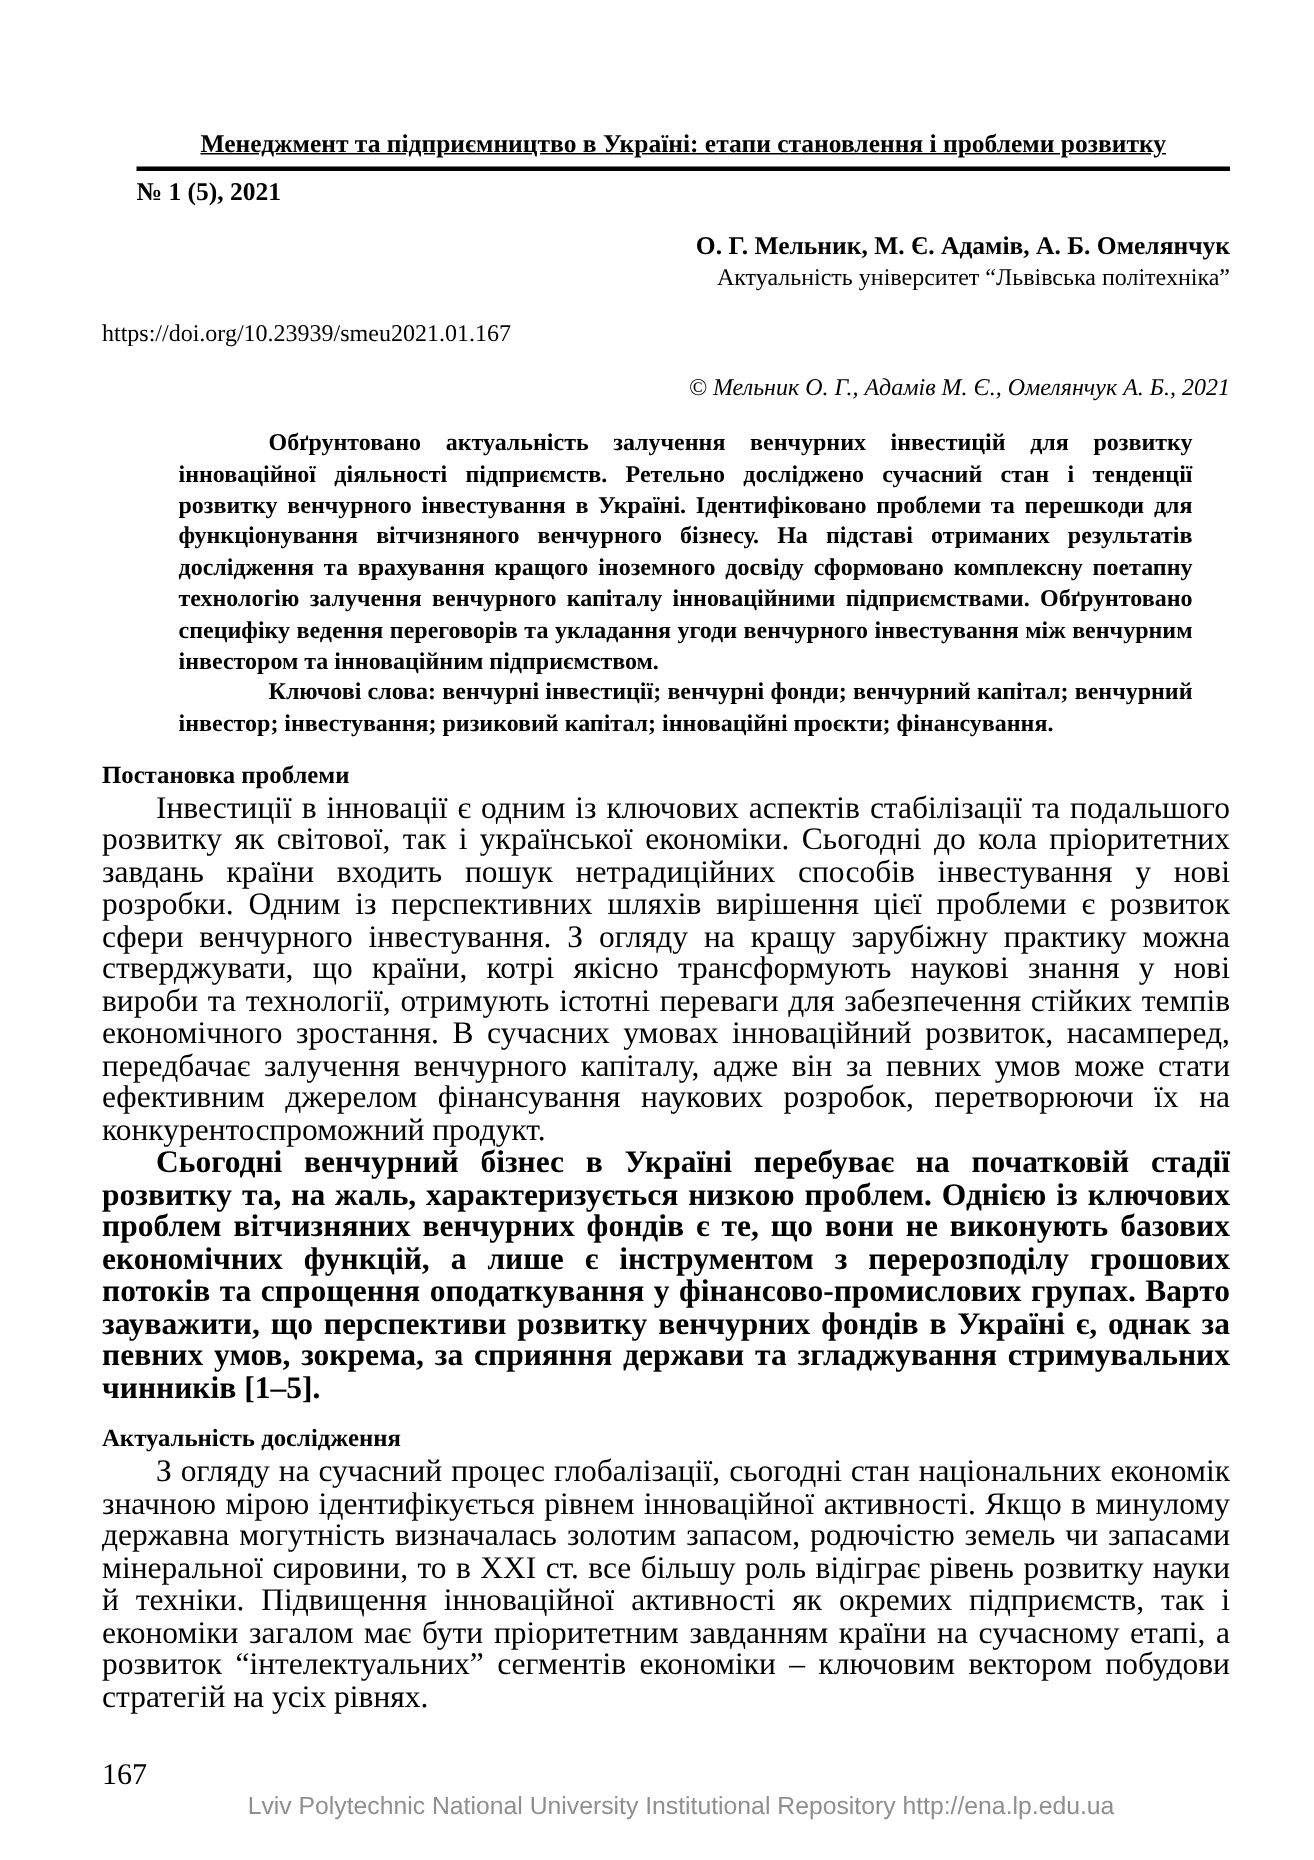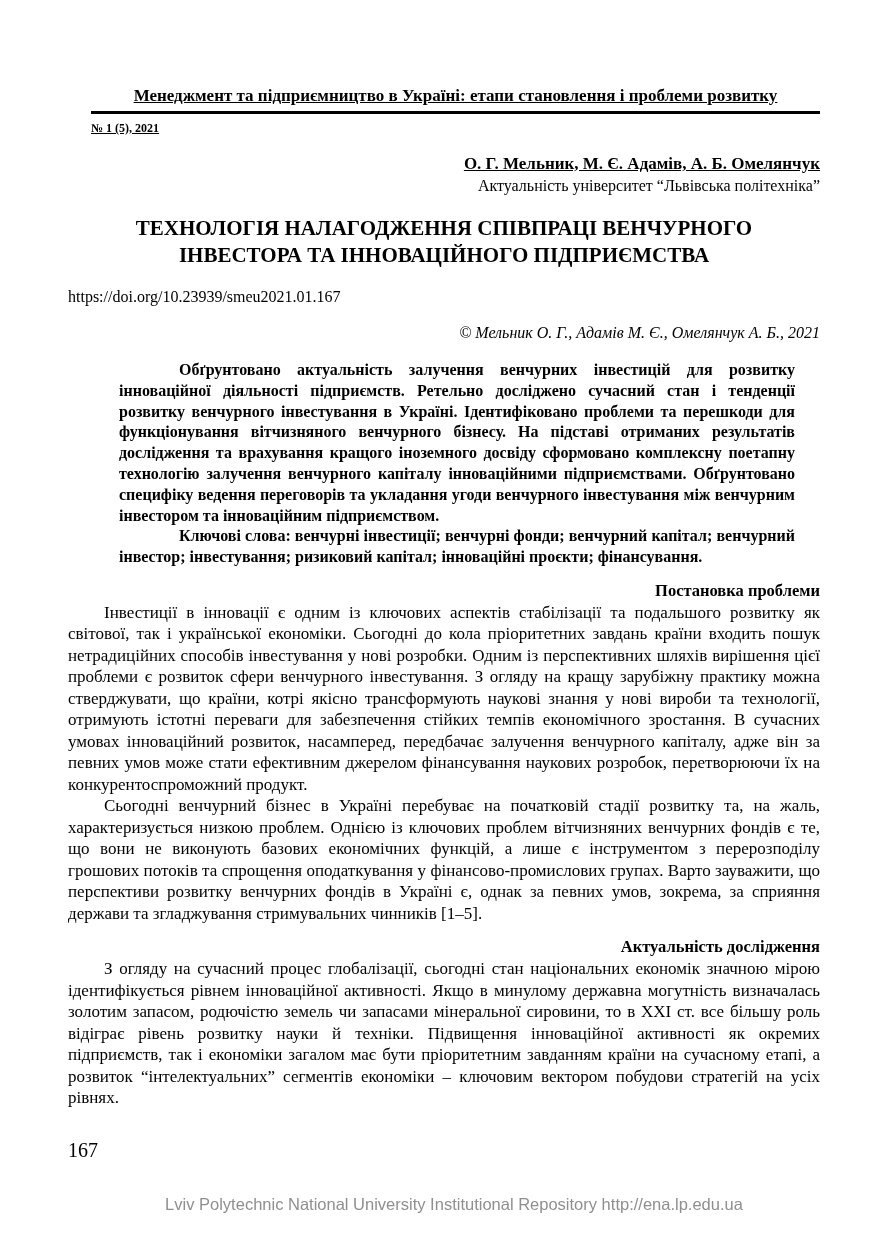--- a/index.html
+++ b/index.html
@@ -18,51 +18,51 @@
     margin-left: 24px;
   }
   
   .running-head { padding-left: 23px; } 
   .journal-title {
     font-weight: bold; font-size: 17px; line-height: 20px;
     text-align: center; text-decoration: underline;
     padding-bottom: 2px;
   }
   .header-rule { height: 3px; background: #000; margin-top: 3px; border: 0; }
-  .issue-line { font-weight: bold; font-size: 12px; line-height: 20px; margin-top: 4px; text-decoration: underline; }
+  .issue-line { font-weight: bold; font-size: 17px; line-height: 20px; margin-top: 4px; }
   
   .udc { text-align: right; font-size: 16px; margin-top: 15px; }
-  .authors { text-align: right; font-size: 17px; font-weight: bold; margin-top: 16px; text-decoration: underline; }
+  .authors { text-align: right; font-size: 17px; font-weight: bold; margin-top: 16px; }
   .affiliation { text-align: right; font-size: 16px; margin-top: 3px; }
   
   .article-title {
     text-align: center; font-weight: bold;
     font-size: 21px; line-height: 27px;
     margin: 20px 30px 0 30px;
   }
   .doi { font-size: 16px; margin-top: 19px; }
   .copyright { font-size: 16px; font-style: italic; margin-top: 18px; text-align: right; }
   
   .abstract-block { margin: 18px 25px 0 51px; }
   .abstract-block p {
     margin: 0;
     font-weight: bold; font-size: 16px; line-height: 20.8px;
     text-align: justify; text-indent: 60px;
   }
   
   .section-heading {
-    text-align: right; font-weight: bold; font-size: 16.5px;
+    text-align: left; font-weight: bold; font-size: 16.5px;
     margin: 13px 0 1px 0;
   }
   .body-para {
     margin: 0;
-    font-size: 17px; line-height: 21.5px;
+    font-size: 21px; line-height: 21.5px;
     text-align: justify; text-indent: 36px;
   }
-  .body-para.emphasis { font-weight: normal; }
+  .body-para.emphasis { font-weight: bold; }
   
   .page-number { font-size: 20px; margin-top: 30px; }
   .repo-note {
     position: absolute; left: 0; right: 16px; top: 1195px;
     text-align: center;
     font-family: "Liberation Sans", "DejaVu Sans", sans-serif;
     font-size: 16.5px; color: #8f8f8f;
   }
 </style>
 </head>
@@ -74,21 +74,20 @@
     <div class="journal-title">Менеджмент та підприємництво в Україні: етапи становлення і проблеми розвитку</div>
     <div class="header-rule"></div>
     <div class="issue-line">№ 1 (5), 2021</div>
   </div>
 
 
   <div class="authors">О. Г. Мельник, М. Є. Адамів, А. Б. Омелянчук</div>
 
   <div class="affiliation">Актуальність університет “Львівська політехніка”</div>
 
-  <div class="article-title">ТЕХНОЛОГІЯ НАЛАГОДЖЕННЯ СПІВПРАЦІ ВЕНЧУРНОГО ІНВЕСТОРА ТА ІННОВАЦІЙНОГО ПІДПРИЄМСТВА</div>
 
   <div class="doi">https://doi.org/10.23939/smeu2021.01.167</div>
 
   <div class="copyright">© Мельник О. Г., Адамів М. Є., Омелянчук А. Б., 2021</div>
 
   <div class="abstract-block">
     <p>Обґрунтовано актуальність залучення венчурних інвестицій для розвитку інноваційної діяльності підприємств. Ретельно досліджено сучасний стан і тенденції розвитку венчурного інвестування в Україні. Ідентифіковано проблеми та перешкоди для функціонування вітчизняного венчурного бізнесу. На підставі отриманих результатів дослідження та врахування кращого іноземного досвіду сформовано комплексну поетапну технологію залучення венчурного капіталу інноваційними підприємствами. Обґрунтовано специфіку ведення переговорів та укладання угоди венчурного інвестування між венчурним інвестором та інноваційним підприємством.</p>
     <p><span>Ключові слова:</span> <span>венчурні інвестиції; венчурні фонди; венчурний капітал; венчурний інвестор; інвестування; ризиковий капітал; інноваційні проєкти; фінансування.</span></p>
   </div>
 

